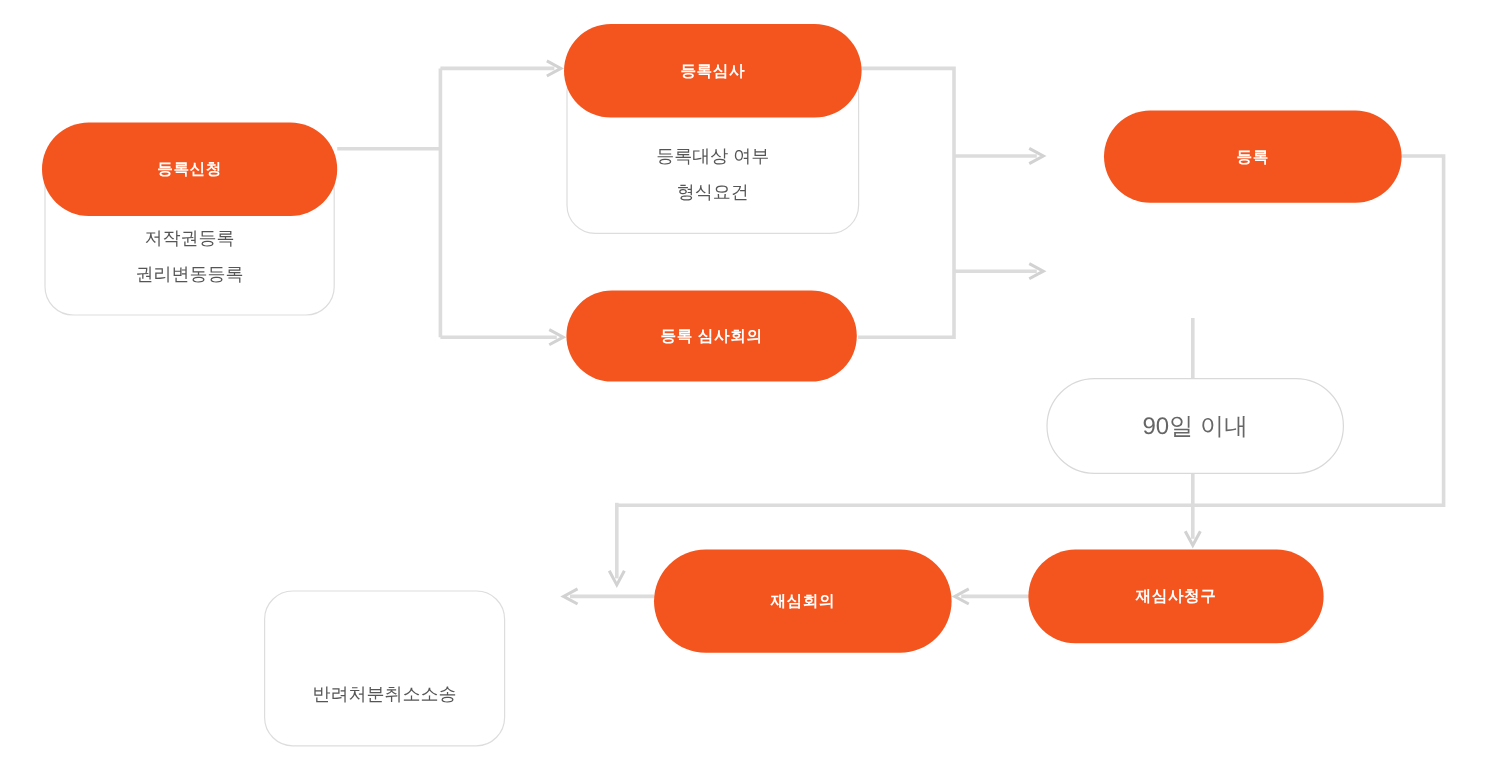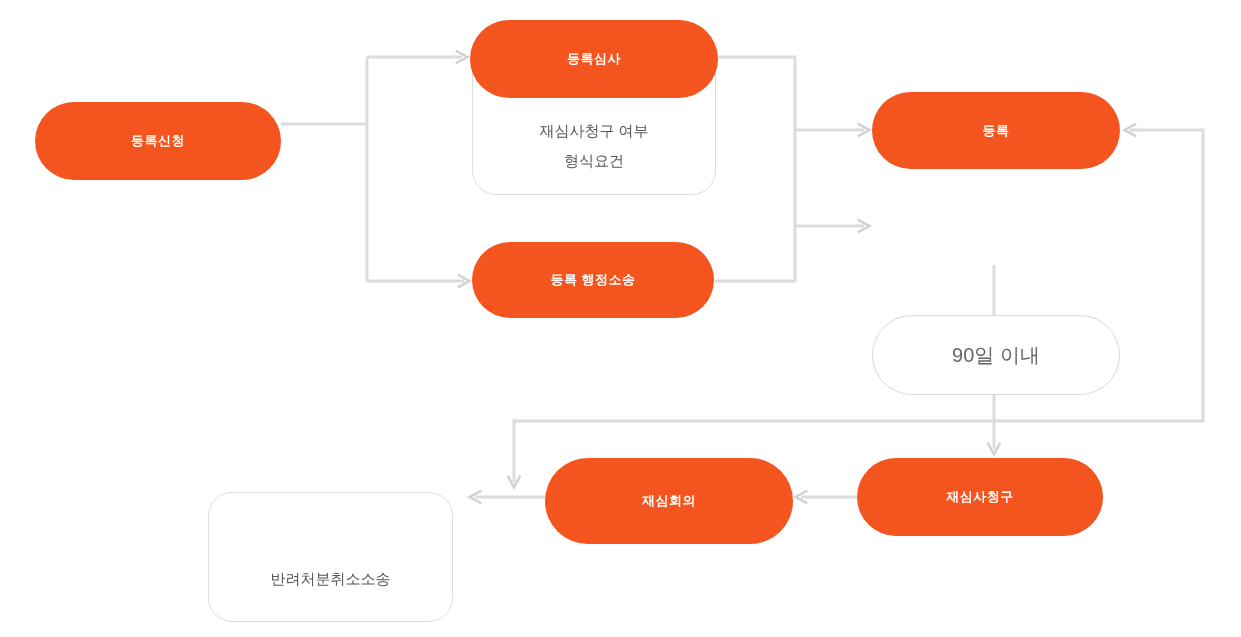--- a/index.html
+++ b/index.html
@@ -75,40 +75,46 @@
       <path d="M795,226 H864" marker-end="url(#arr)"></path>
       <path d="M994,265 V316"></path>
       <path d="M514,421 H1203 V130 H1130" marker-end="url(#arr)"></path>
       <path d="M994,395 V449" marker-end="url(#arr)"></path>
       <path d="M514,419 V482" marker-end="url(#arr)"></path>
       <path d="M872,497 H801" marker-end="url(#arr)"></path>
       <path d="M545,497 H475" marker-end="url(#arr)"></path>
     </g>
   </svg>
 
+  <div class="node-card" style="left:37px;top:120px;width:242px;height:143px;">
+    <div class="card-text" style="height:97px;">
+      <span>저작권등록</span>
+      <span>권리변동등록</span>
+    </div>
+  </div>
   <div class="node-pill" style="left:35px;top:86px;width:246px;height:78px;margin-top:16px;">등록신청</div>
 
   <div class="node-card" style="left:472px;top:52px;width:244px;height:143px;">
     <div class="card-text" style="height:97px;">
-      <span>재심사청구 여부</span>
+      <span>등록대상 여부</span>
       <span>형식요건</span>
     </div>
   </div>
   <div class="node-pill" style="left:470px;top:20px;width:248px;height:78px;">등록심사</div>
 
-  <div class="node-pill" style="left:472px;top:242px;width:242px;height:76px;">등록 행정소송</div>
+  <div class="node-pill" style="left:472px;top:242px;width:242px;height:76px;">등록 심사회의</div>
 
-  <div class="node-pill" style="left:872px;top:92px;width:248px;height:77px;">등록</div>
+  <div class="node-pill" style="left:920px;top:92px;width:248px;height:77px;">등록</div>
 
 
   <div class="note-pill" style="left:872px;top:315px;width:248px;height:80px;">90일 이내</div>
 
   <div class="node-pill" style="left:857px;top:458px;width:246px;height:78px;">재심사청구</div>
 
   <div class="node-pill" style="left:545px;top:458px;width:248px;height:86px;">재심회의</div>
 
-  <div class="node-card" style="left:208px;top:492px;width:245px;height:130px;padding-left:12px;">
+  <div class="node-card" style="left:220px;top:492px;width:201px;height:130px;padding-left:12px;">
     <div class="card-text" style="height:84px;">
       <span>반려처분취소소송</span>
     </div>
   </div>
 
 </div>
 
 </body></html>

